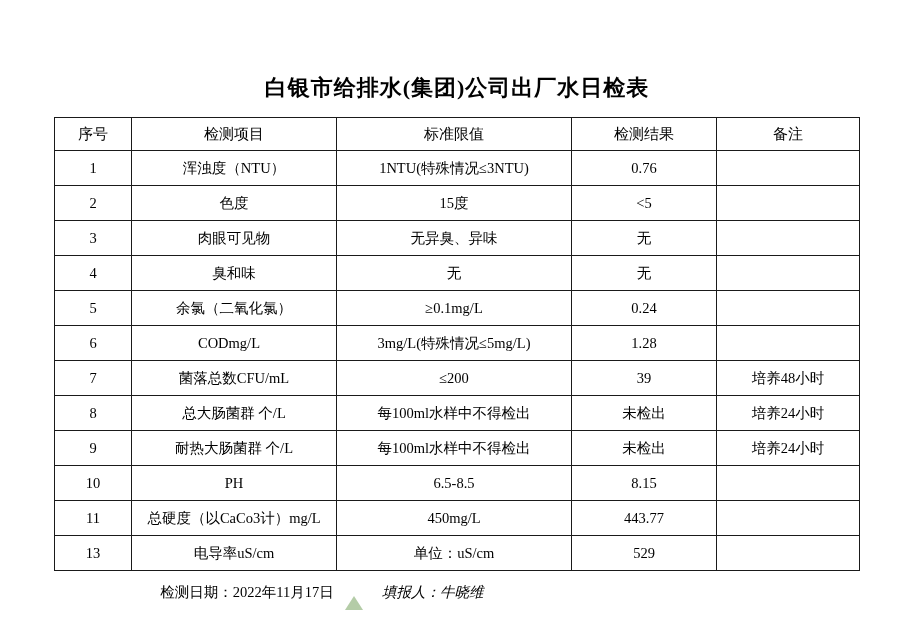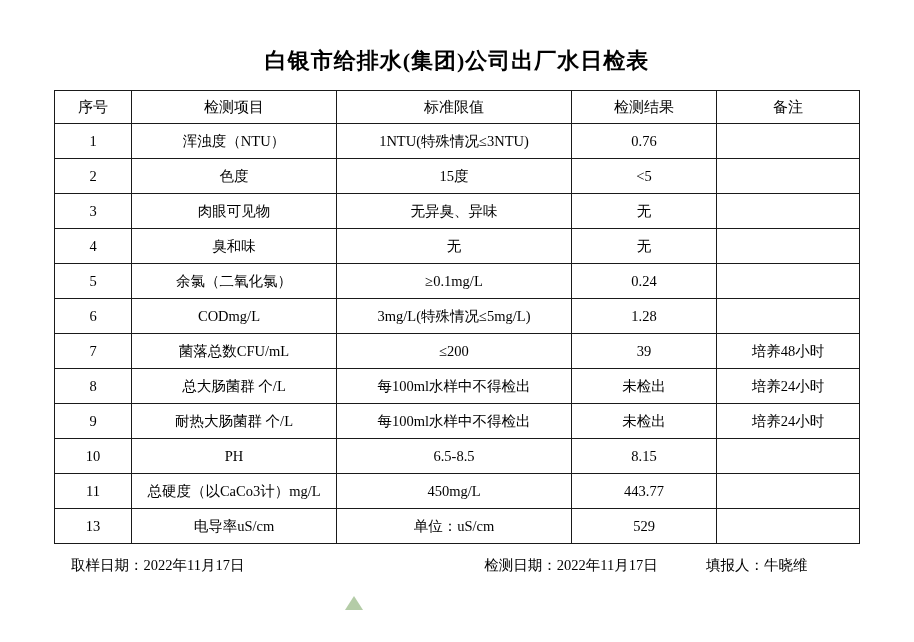--- a/index.html
+++ b/index.html
@@ -18,21 +18,21 @@
     position: relative;
     width: 914px;
     height: 642px;
     box-sizing: border-box;
   }
   .doc-title {
     text-align: center;
     font-size: 22px;
     font-weight: bold;
     letter-spacing: 1px;
-    padding-top: 46px;
+    padding-top: 73px;
     padding-bottom: 14px;
     font-family: "Liberation Serif", "DejaVu Serif", serif;
   }
   table.report {
     border-collapse: collapse;
     margin: 0 auto;
     width: 780px;
     table-layout: fixed;
     border-radius: 13px;
   }
@@ -64,21 +64,21 @@
   }
   .footer {
     margin: 0 auto;
     width: 780px;
     display: flex;
     font-size: 14.5px;
     padding-top: 12px;
   }
   .footer .f-sample { width: 320px; text-align: left; padding-left: 4px;}
   .footer .f-test   { width: 270px; text-align: center; margin-left: 45px; }
-  .footer .f-filler { flex: 1; text-align: left; }
+  .footer .f-filler { flex: 1; text-align: left; font-style: italic; }
   .corner-mark {
     position: absolute;
     left: 345px;
     top: 596px;
     width: 0;
     height: 0;
     border-left: 9px solid transparent;
     border-right: 9px solid transparent;
     border-bottom: 14px solid #9bbb8a;
     opacity: 0.75;
@@ -188,19 +188,18 @@
         <td>13</td>
         <td>电导率uS/cm</td>
         <td>单位：uS/cm</td>
         <td>529</td>
         <td></td>
       </tr>
     </tbody>
   </table>
 
   <div class="footer">
-    <div class="f-sample">取样日期：2022年11月17日</div>
     <div class="f-test">检测日期：2022年11月17日</div>
     <div class="f-filler">填报人：牛晓维</div>
   </div>
 
   <div class="corner-mark"></div>
 </div>
 
 </body></html>

